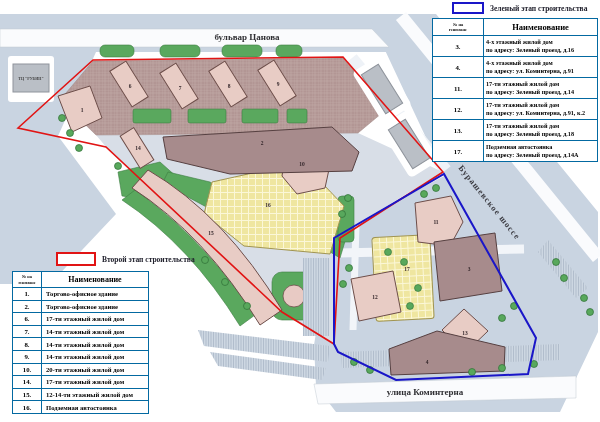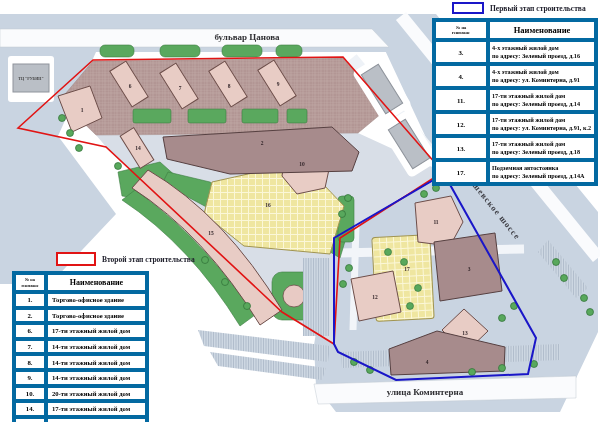--- a/index.html
+++ b/index.html
@@ -11,21 +11,21 @@
   .legend{position:absolute;display:flex;align-items:center;background:transparent;}
   .legend .swatch{display:inline-block;background:#fff;}
   #legend-first{left:452px;top:2px;}
   #legend-first .swatch{width:28px;height:8px;border:2px solid #1a16c8;}
   #legend-second{left:48px;top:252px;margin-left:8px;}
   #legend-second .swatch{width:36px;height:10px;border:2px solid #e11414;}
   .legend .lbl{font-weight:bold;font-size:7.5px;color:#22222e;padding-left:6px;white-space:nowrap;}
 
   
   table.t{position:absolute;border-collapse:collapse;background:#fff;table-layout:fixed;}
-  table.t td,table.t th{border:4px solid #0369a1;padding:0 2px;overflow:hidden;}
+  table.t td,table.t th{border:1px solid #0369a1;padding:0 2px;overflow:hidden;}
   #t-first{left:432px;top:18px;width:166px;}
   #t-first th.numhead{width:46px;font-size:4.4px;line-height:1.25;font-weight:bold;text-align:center;}
   #t-first th.namehead{font-size:8.5px;font-weight:bold;text-align:center;height:16px;}
   #t-first td.num{font-size:6.8px;font-weight:bold;text-align:center;}
   #t-first td.name{font-size:6.2px;font-weight:bold;line-height:1.3;text-align:left;}
   #t-first tbody td{height:20px;}
   #t-second{left:12px;top:271px;width:137px;}
   #t-second th.numhead{width:24px;font-size:4.2px;line-height:1.25;font-weight:bold;text-align:center;}
   #t-second th.namehead{font-size:8px;font-weight:bold;text-align:center;height:15px;}
   #t-second td.num{font-size:6.8px;font-weight:bold;text-align:center;}
@@ -198,21 +198,21 @@
     <text class="bnum" x="469" y="271">3</text>
     <text class="bnum" x="375" y="299">12</text>
     <text class="bnum" x="407" y="271">17</text>
     <text class="bnum" x="465" y="335">13</text>
     <text class="bnum" x="427" y="364">4</text>
   </g>
 </svg>
 
 <div class="legend" id="legend-first">
   <span class="swatch"></span>
-  <span class="lbl">Первый этап строительства</span>
+  <span class="lbl">Зеленый этап строительства</span>
 </div>
 
 <table class="t" id="t-first">
   <thead>
     <tr>
       <th class="numhead">
         <div>№ на</div>
         <div>генплане</div>
       </th>
       <th class="namehead">Наименование</th>

